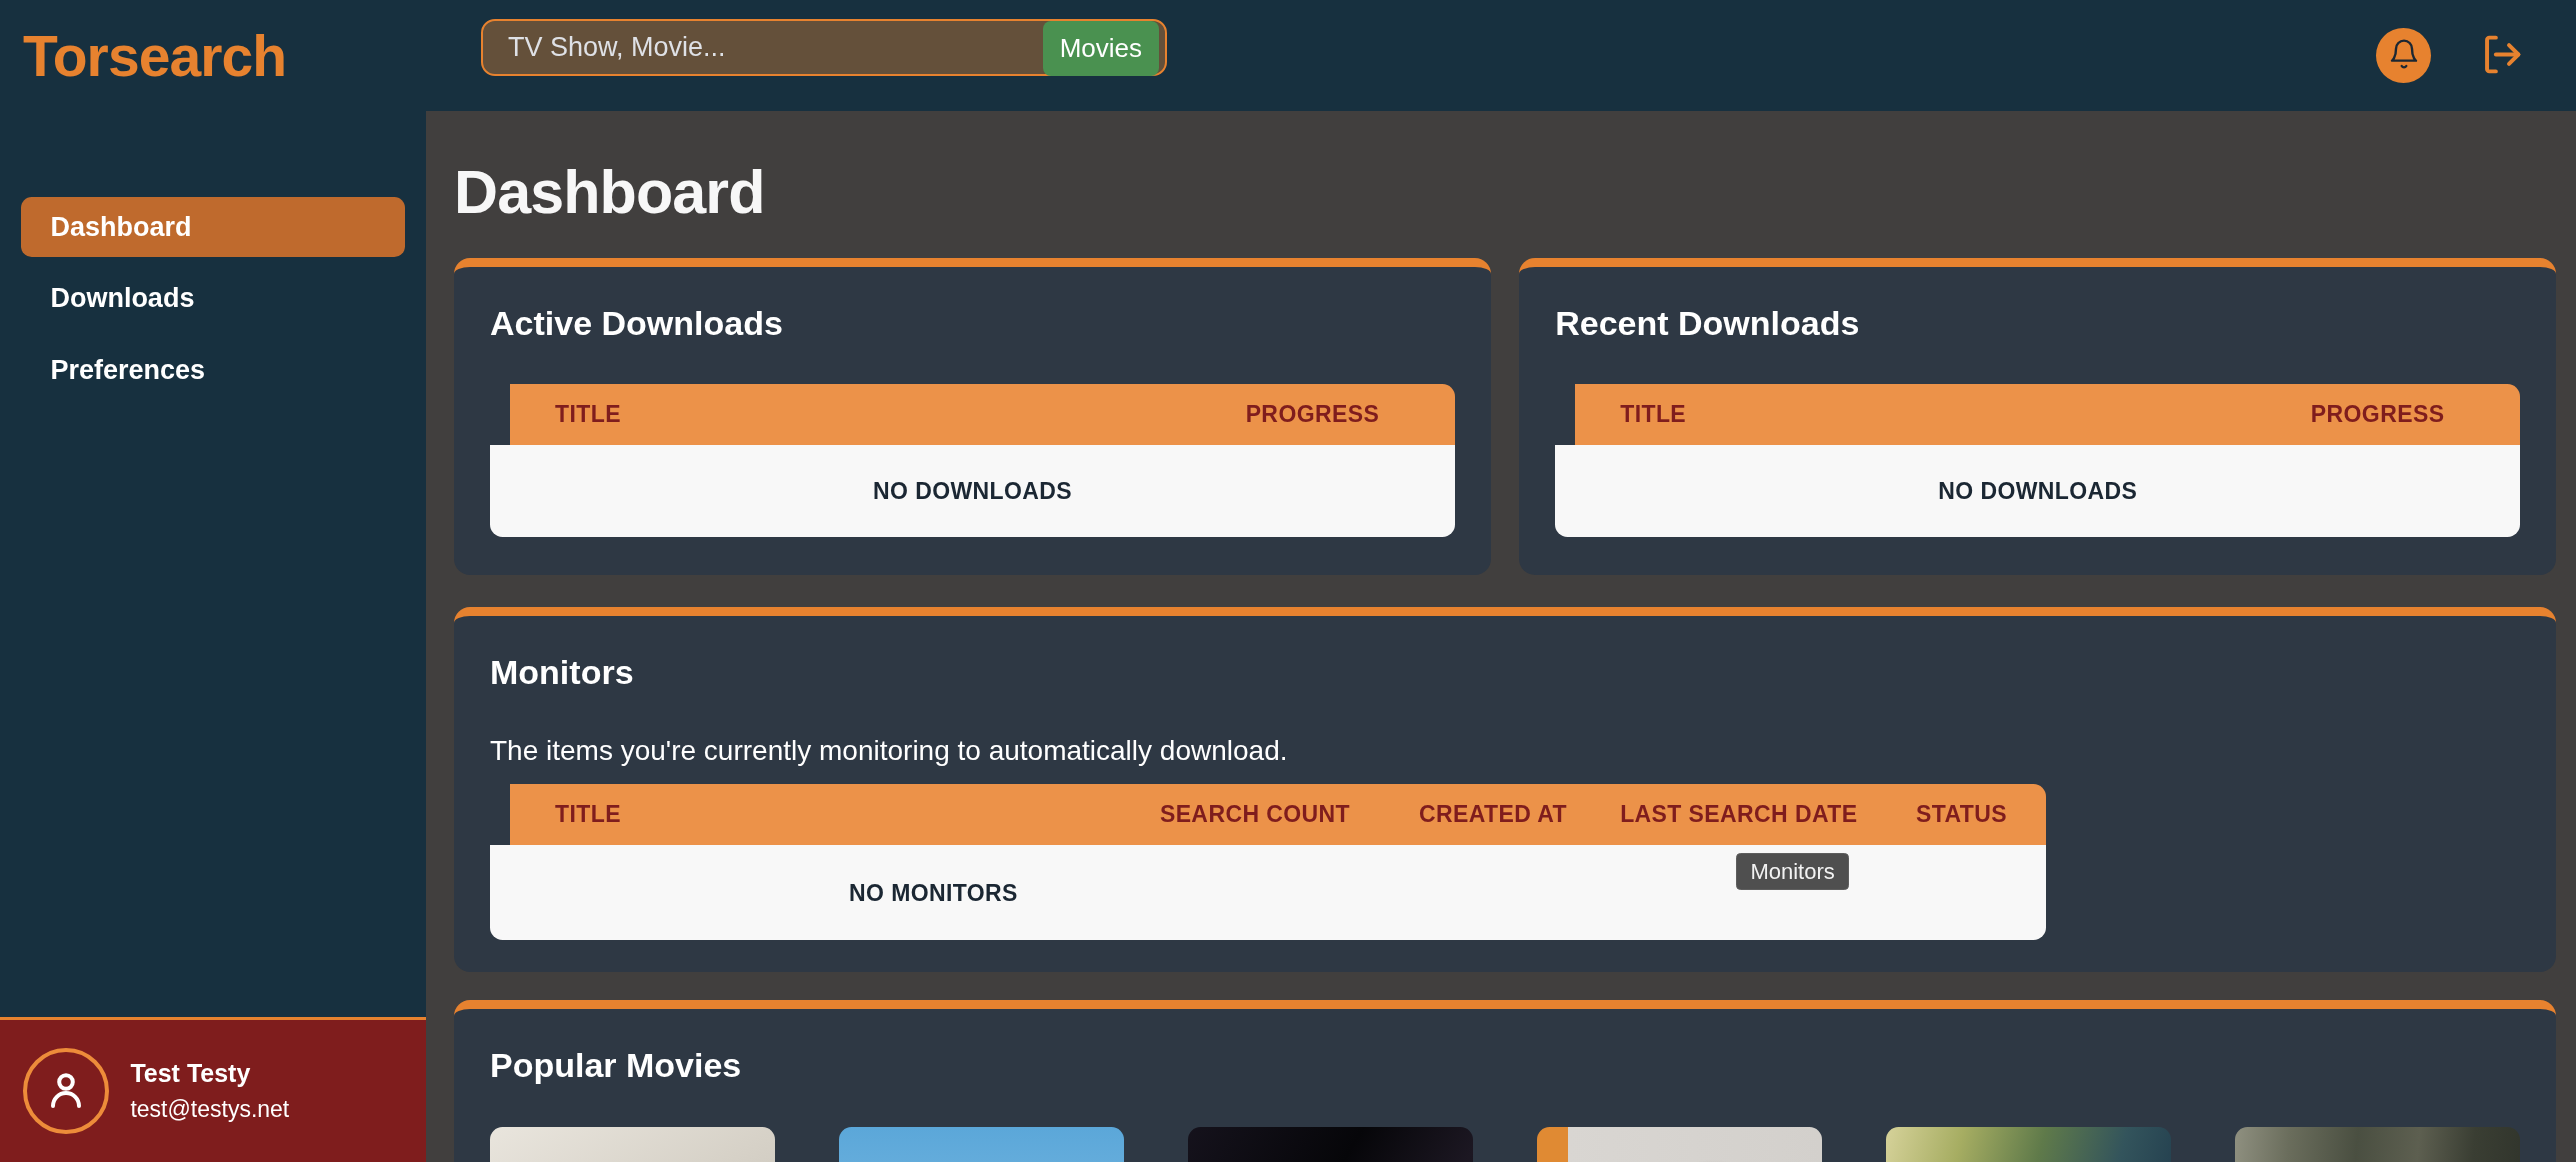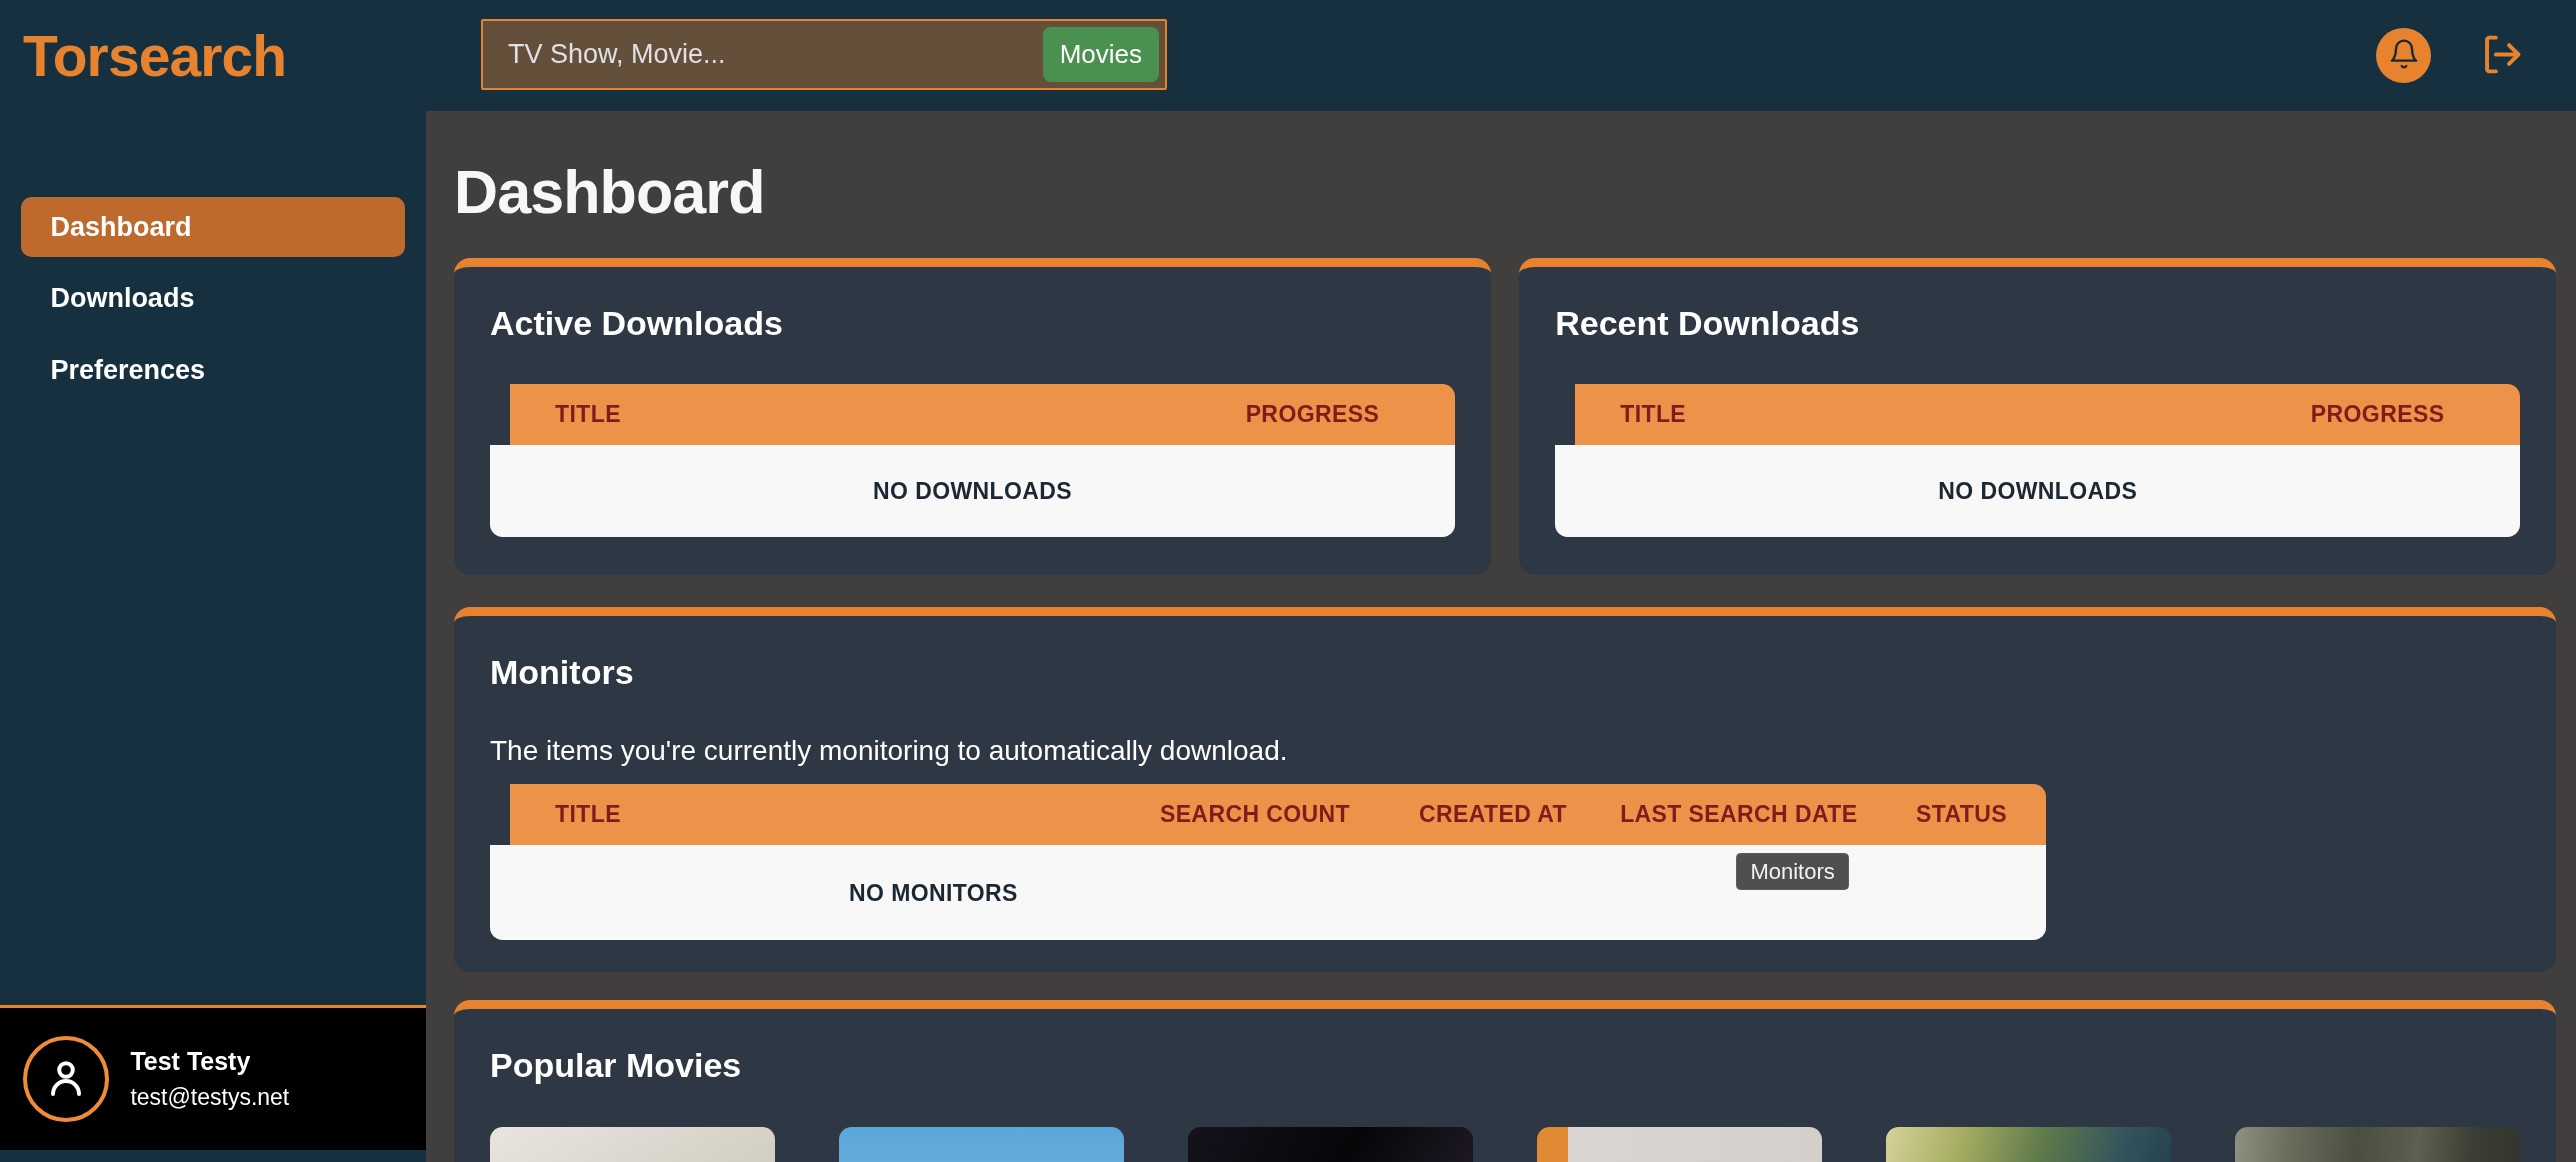--- a/index.html
+++ b/index.html
@@ -20,25 +20,25 @@
     z-index: 5;
   }
   .logo {
     margin-left: 23px;
     font-size: 57px; font-weight: 800; letter-spacing: -0.9px;
     color: #e7822f;
     cursor: pointer;
   }
   .search-wrap {
     position: absolute; left: 481px; top: 18.7px;
-    width: 686px; height: 71px;
+    width: 686px; height: 57px;
     background: #64503a;
     border: 2.7px solid #e7822f;
-    border-radius: 2px;
-    display: flex; align-items: center;
+    border-radius: 14px;
+    display: flex; align-items: flex-start;
   }
   .search-input {
     flex: 1; height: 100%;
     background: transparent; border: none; outline: none;
     padding: 0 18px 0 25px;
     font-size: 27px; color: #eceef2;
     font-family: "Liberation Sans", sans-serif;
   }
   .search-input::placeholder { color: #dfe1e6; opacity: 1; }
   .search-btn {
@@ -85,23 +85,23 @@
     height: 60px;
     border-radius: 10.7px;
     display: flex; align-items: center;
     padding-left: 29px;
     font-size: 27px; font-weight: 600; color: #ffffff;
     cursor: pointer;
   }
   .nav-item.active { background: #bf6a2d; }
 
   .user-panel {
-    position: absolute; left: 0; bottom: 12px;
+    position: absolute; left: 0; bottom: 0;
     width: 426px; height: 145px;
-    background: #000000;
+    background: #7f1d1d;
     border-top: 3.6px solid #e7822f;
     display: flex; align-items: center;
     padding-left: 23px; gap: 21.4px;
   }
   .avatar {
     width: 86px; height: 86px; border-radius: 50%;
     border: 4.5px solid #ed8c3a;
     display: flex; align-items: center; justify-content: center;
     flex: 0 0 auto;
   }

